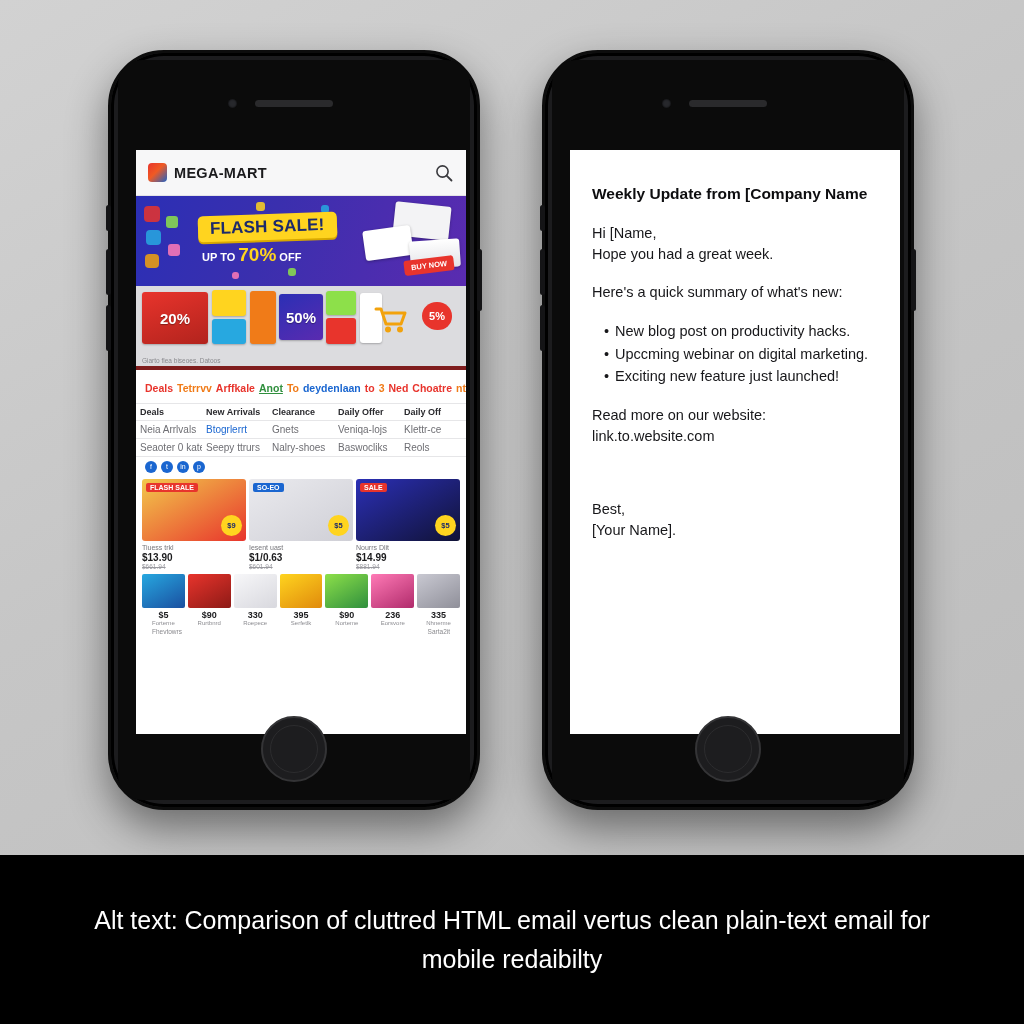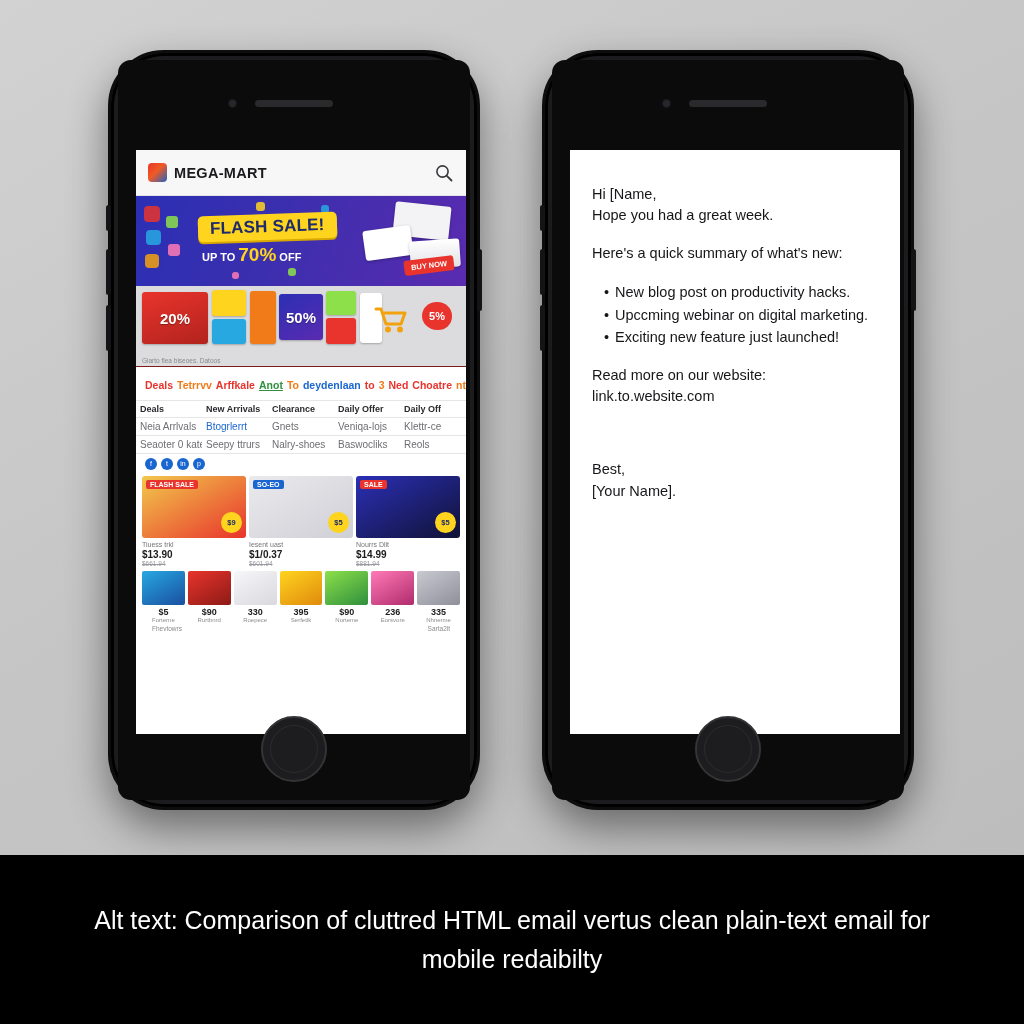--- a/index.html
+++ b/index.html
@@ -35,21 +35,21 @@
     border: 3px solid #0d0d0d;
     box-sizing: border-box;
   }
   .phone.left  { left: 108px; }
   .phone.right { left: 542px; }
 
   .phone-inner {
     position: absolute;
     left: 7px; top: 7px;
     right: 7px; bottom: 7px;
-    border-radius: 13px;
+    border-radius: 24px;
     background: #0b0b0b;
   }
 
   .speaker {
     position: absolute;
     top: 40px;
     left: 50%;
     transform: translateX(-50%);
     width: 78px;
     height: 7px;
@@ -186,21 +186,21 @@
     border-radius: 3px;
     background: #f3f3f5;
     box-shadow: 0 1px 3px rgba(0,0,0,.3);
   }
 
   .promo-strip {
     position: relative;
     height: 80px;
     background: #dcdcdf;
     overflow: hidden;
-    border-bottom: 1px solid #7f1d1d;
+    border-bottom: 4px solid #7f1d1d;
     text-align: center;
   }
   .promo-tile {
     position: absolute;
     border-radius: 3px;
     overflow: hidden;
     box-shadow: 0 1px 2px rgba(0,0,0,.25);
   }
   .promo-num {
     font-weight: bold;
@@ -543,21 +543,21 @@
             <div class="grid-title">Tiuess trkl</div>
             <div class="grid-price">$13.90</div>
             <div class="grid-strike">$661.94</div>
           </div>
           <div class="grid-cell">
             <div class="grid-thumb" style="background:linear-gradient(150deg,#eaeaee,#cfcfd6);">
               <div class="tag" style="background:#1a66d0;">SO-EO</div>
               <div class="price-bubble">$5</div>
             </div>
             <div class="grid-title">Iesent uast</div>
-            <div class="grid-price">$1/0.37</div>
+            <div class="grid-price">$1/0.63</div>
             <div class="grid-strike">$601.94</div>
           </div>
           <div class="grid-cell">
             <div class="grid-thumb" style="background:linear-gradient(150deg,#2b2fb5,#101236);">
               <div class="tag">SALE</div>
               <div class="price-bubble">$5</div>
             </div>
             <div class="grid-title">Nourrs Dlit</div>
             <div class="grid-price">$14.99</div>
             <div class="grid-strike">$881.94</div>
@@ -617,20 +617,21 @@
     <div class="side-btn btn-mute"></div>
     <div class="side-btn btn-volup"></div>
     <div class="side-btn btn-voldn"></div>
     <div class="side-btn btn-power"></div>
     <div class="phone-inner">
       <div class="camera"></div>
       <div class="speaker"></div>
 
       <div class="screen">
         <div class="plain">
+          <h1>Weekly Update from [Company Name</h1>
           <p>
             <span>Hi [Name,</span><br>
             <span>Hope you had a great week.</span>
           </p>
           <p>Here's a quick summary of what's new:</p>
           <ul>
             <li>New blog post on productivity hacks.</li>
             <li>Upccming webinar on digital marketing.</li>
             <li>Exciting new feature just launched!</li>
           </ul>

